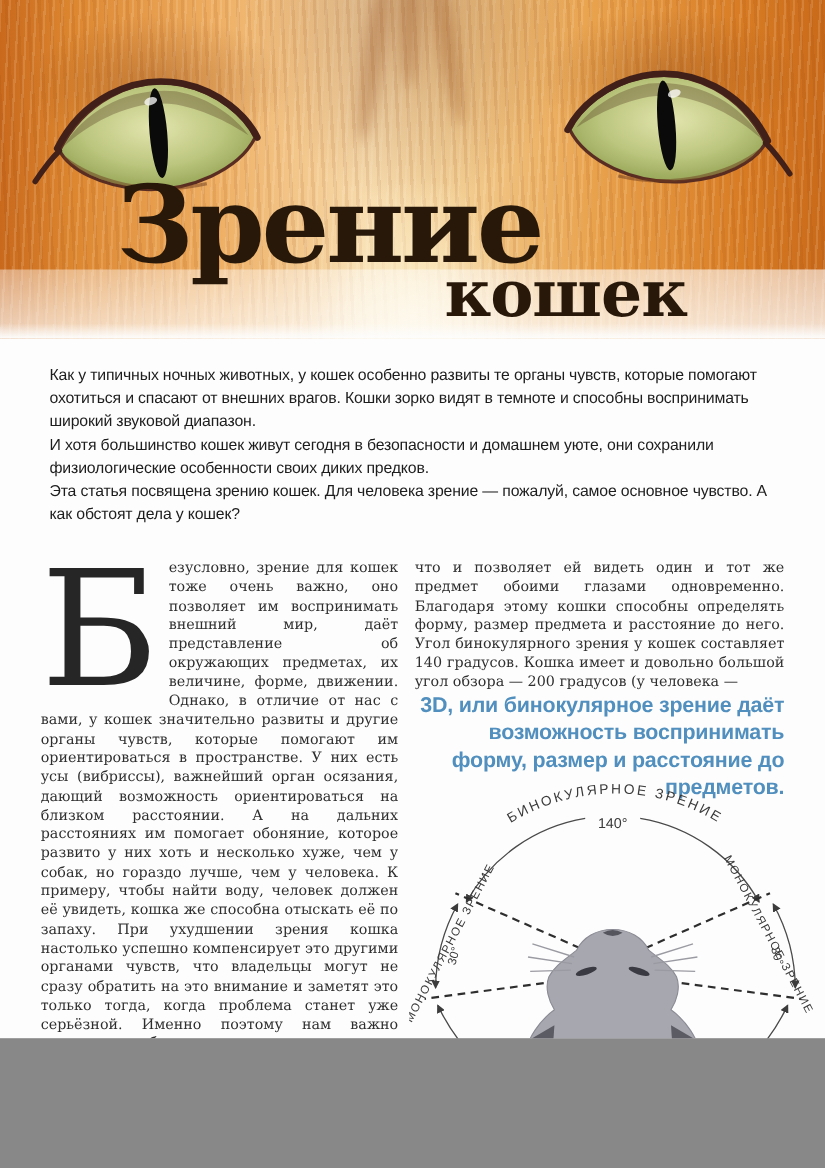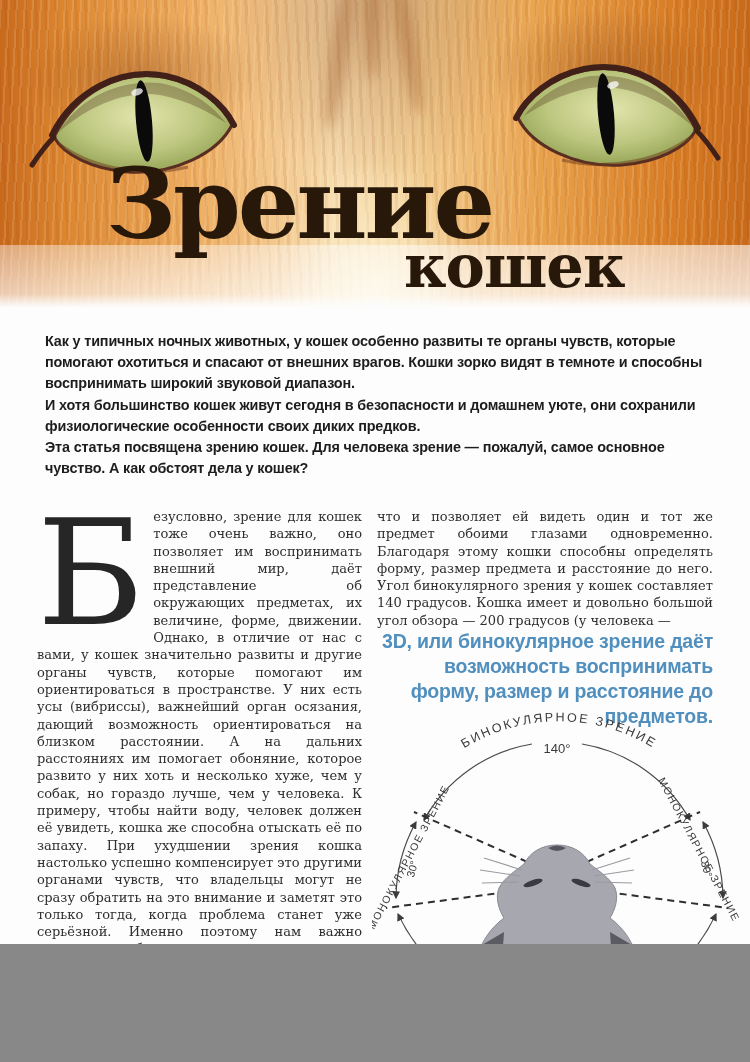--- a/index.html
+++ b/index.html
@@ -27,21 +27,21 @@
   .hero::after{content:"";position:absolute;left:0;bottom:0;width:100%;height:14px;
      background:linear-gradient(rgba(255,255,255,0),#fdfdfd);z-index:3;}
   .title-main{position:absolute;left:106px;top:156px;z-index:4;margin:0;
      font-family:"DejaVu Serif",serif;font-weight:bold;font-size:97px;line-height:1;
      letter-spacing:-3px;color:#27180a;}
   .title-sub{position:absolute;left:404px;top:237px;z-index:4;margin:0;
      font-family:"DejaVu Serif",serif;font-weight:bold;font-size:59px;line-height:1;
      letter-spacing:-1px;color:#27180a;}
   
   .intro{position:absolute;left:45px;top:331px;width:667px;
-     font-weight:bold;font-size:14.4px;line-height:1.47;color:#1d1d1d;letter-spacing:-.15px;}
+     font-weight:normal;font-size:14.4px;line-height:1.47;color:#1d1d1d;letter-spacing:-.15px;}
   .intro p{margin:0;}
   
   .col{position:absolute;top:508px;font-family:"DejaVu Serif",serif;font-size:13px;
        line-height:17.3px;color:#2e2e2e;text-align:justify;}
   .col-left{left:37px;width:325px;}
   .col-right{left:377px;width:336px;}
   .col p{margin:0;}
   .dropcap{float:left;font-family:"DejaVu Serif",serif;font-size:146px;line-height:.80;
      color:#262626;margin:7px 9px 0 0;}
   .p-indent{text-indent:18px;margin-top:6px !important;}

